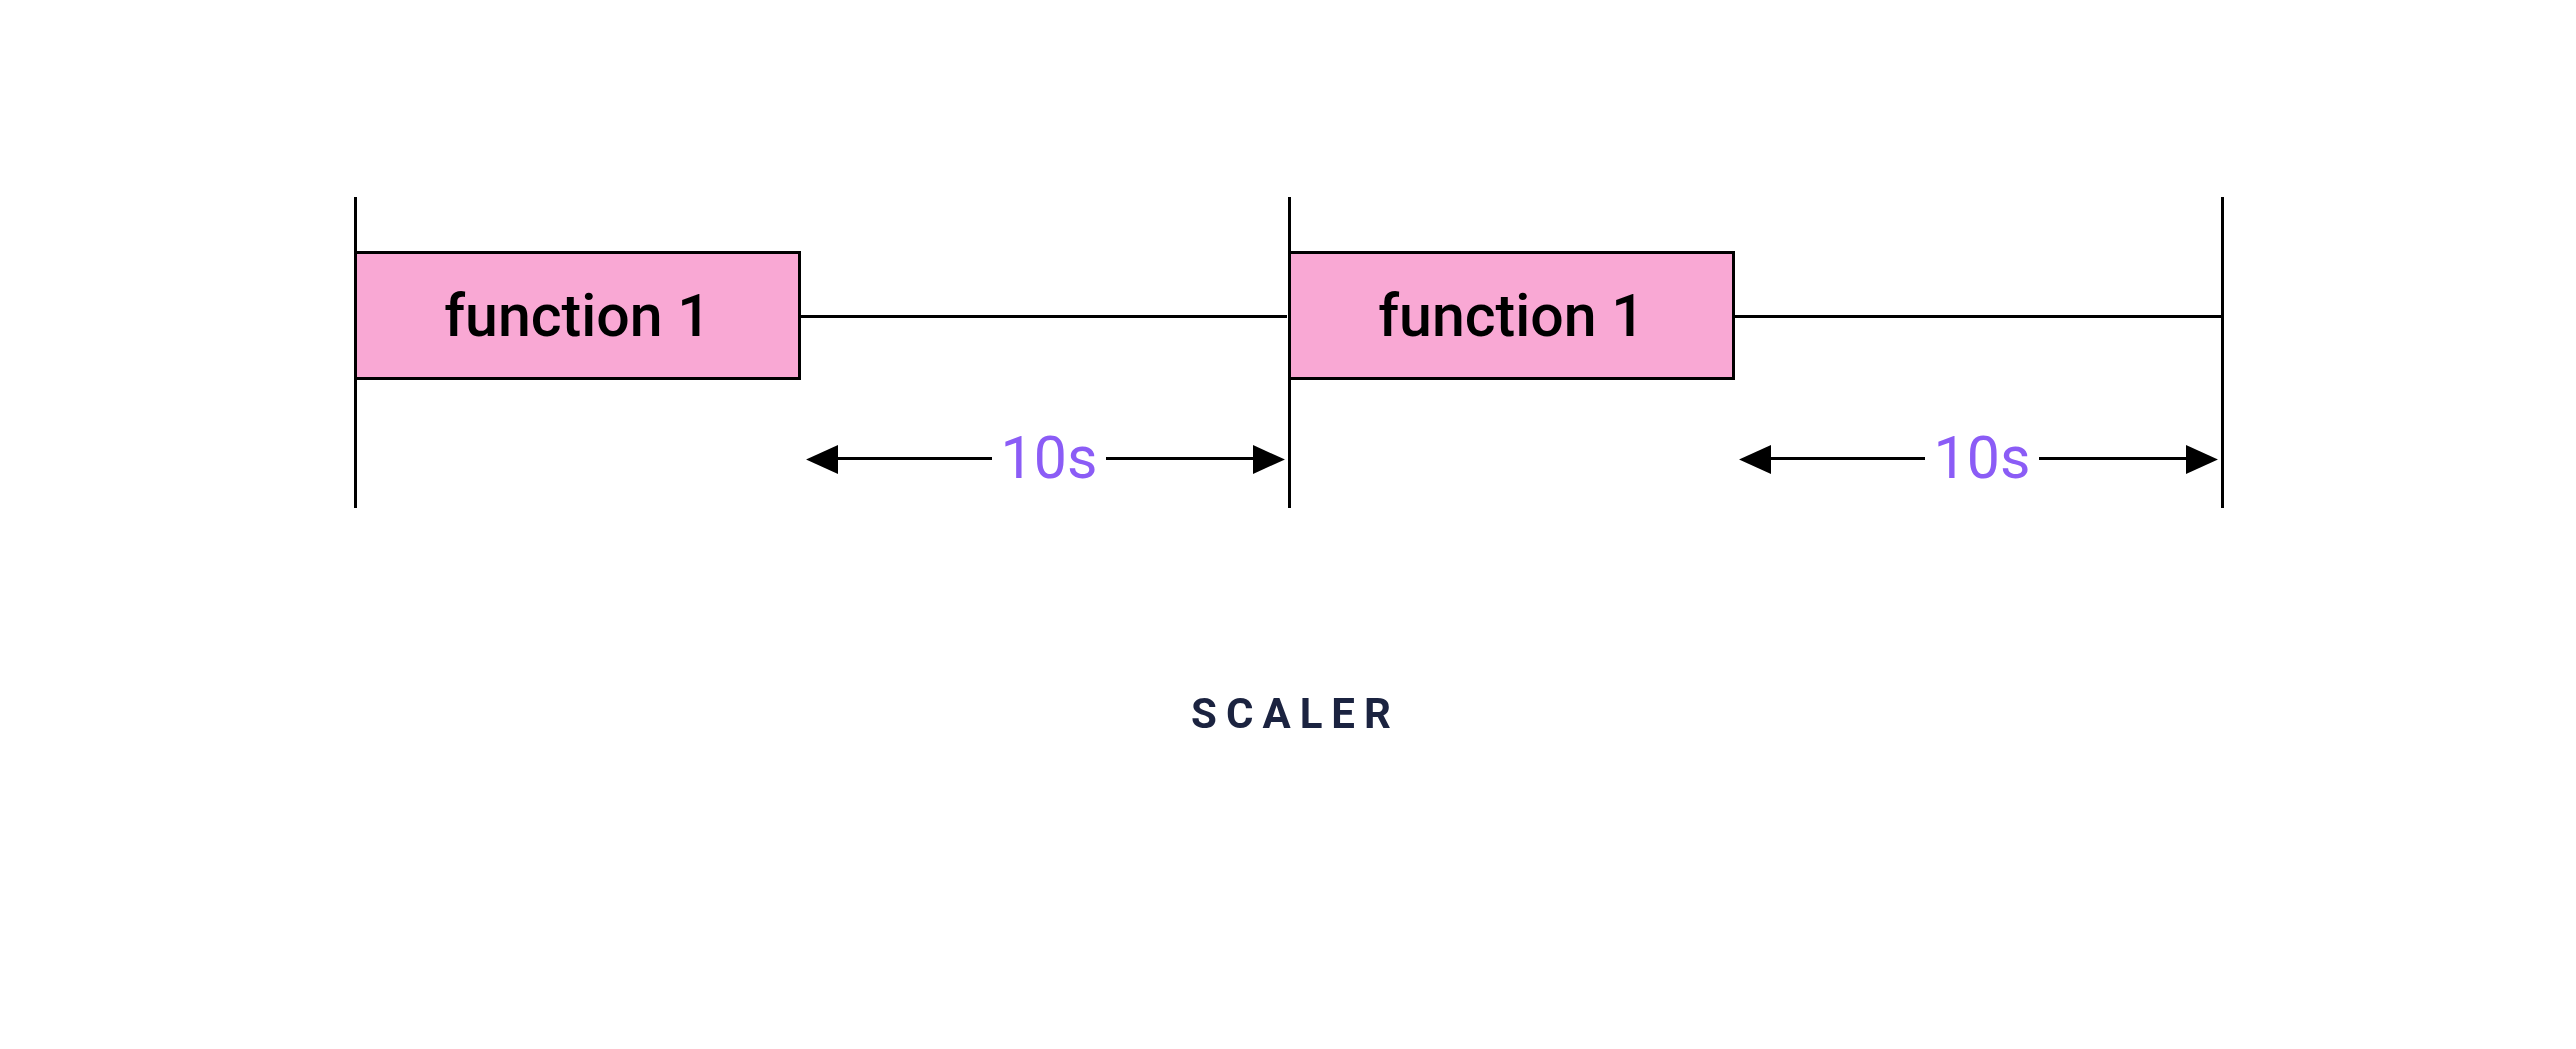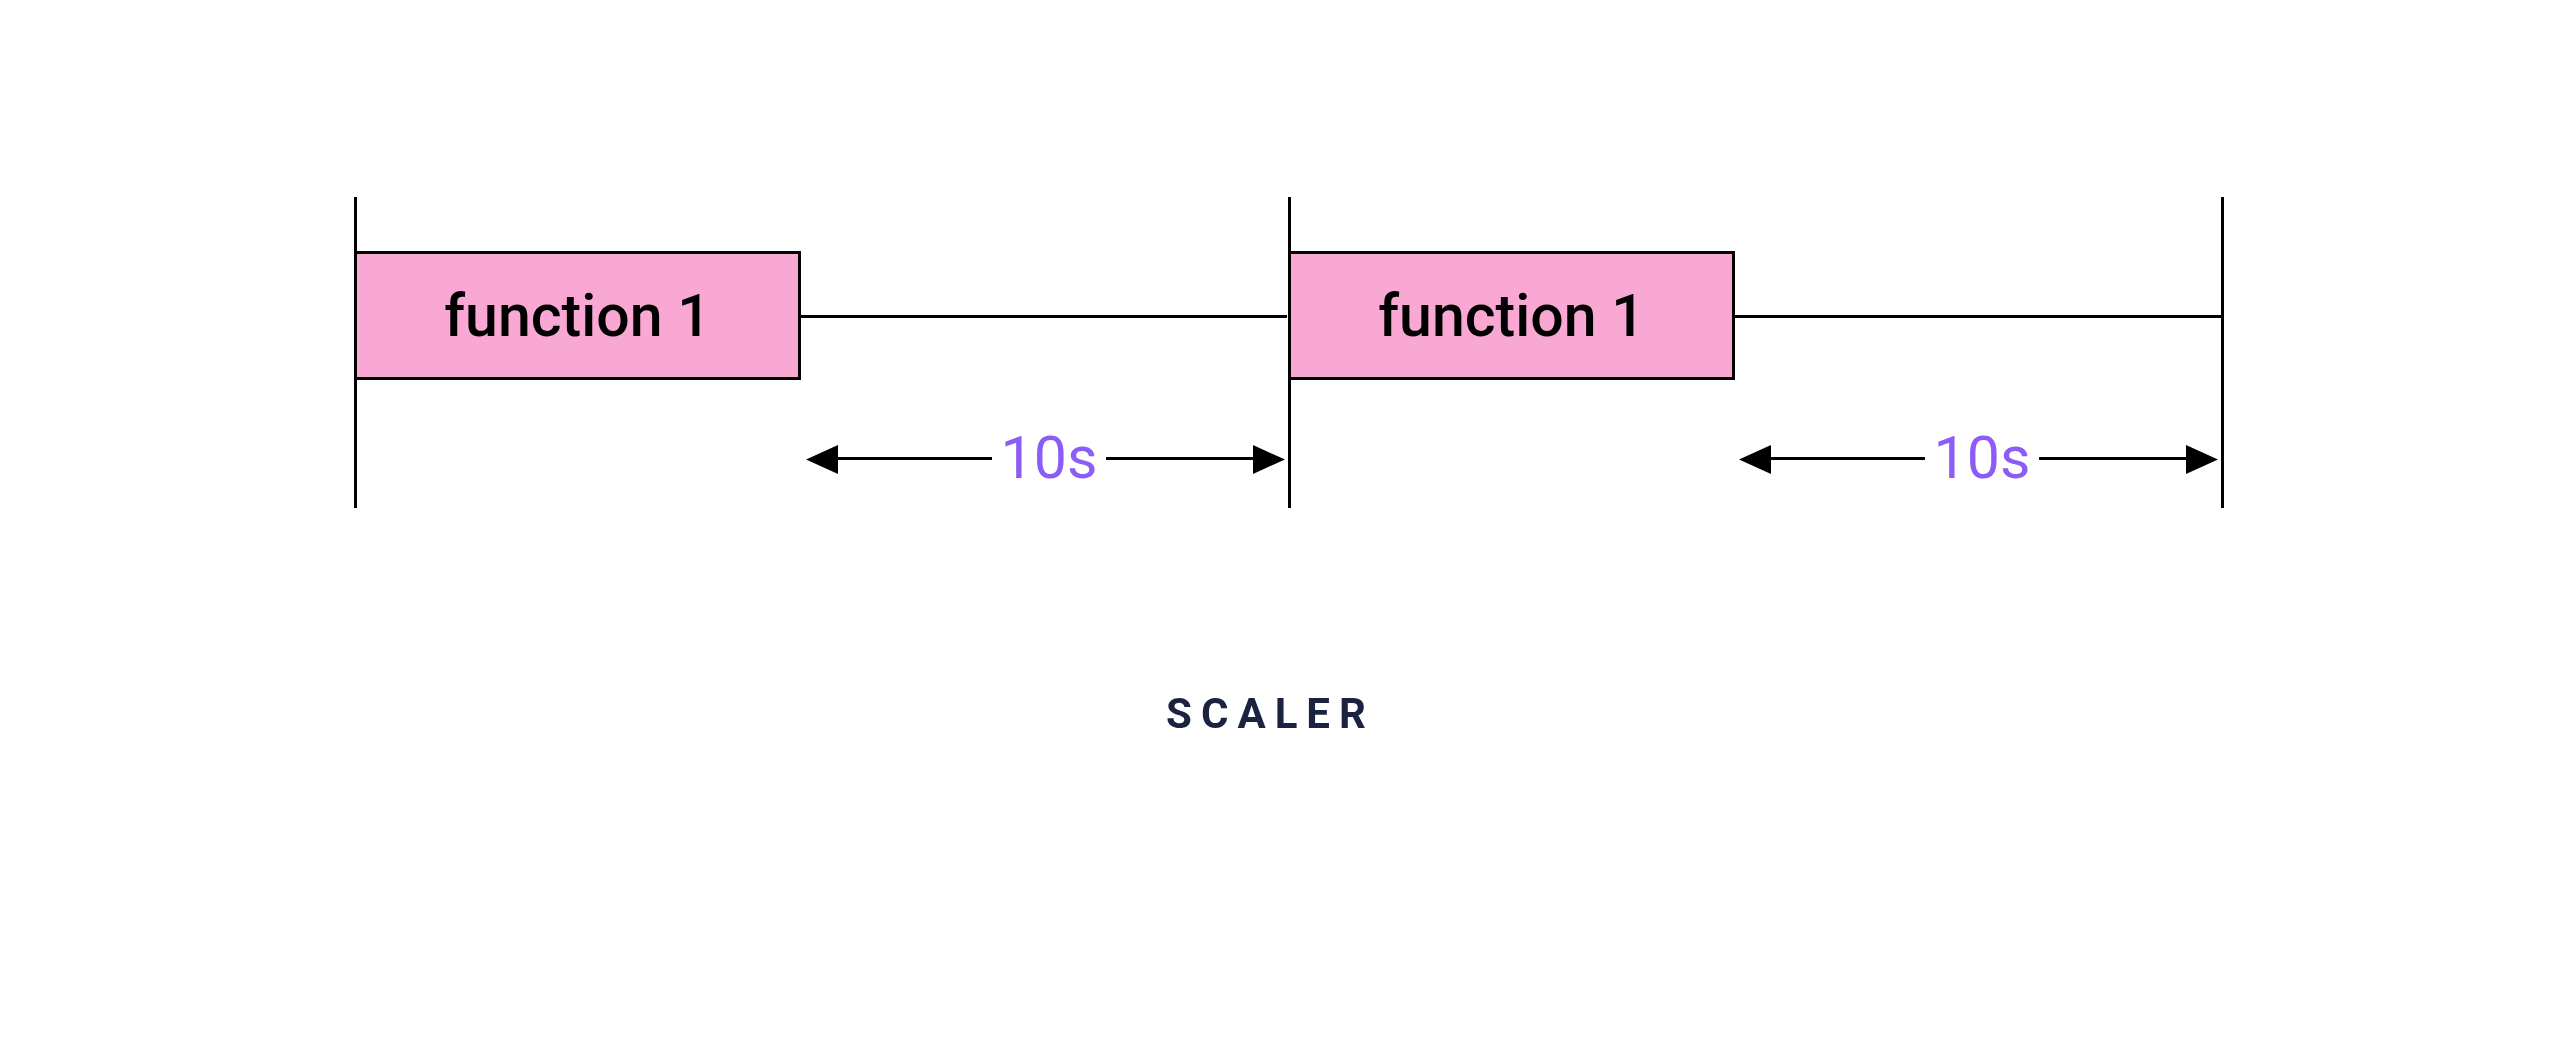--- a/index.html
+++ b/index.html
@@ -125,18 +125,18 @@
     <polygon points="46,4 4,23 46,42" fill="#000"></polygon>
   </svg>
   <div class="interval-label" style="left:1925px; top:423px; width:114px;">
     <span>10s</span>
   </div>
   <div class="hline" style="left:2039px; top:457px; width:151px;"></div>
   <svg class="arrow-r" style="left:2186px; top:442px;" viewBox="0 0 46 46">
     <polygon points="0,4 42,23 0,42" fill="#000"></polygon>
   </svg>
 
-  <div class="logo" style="left:1134px; top:689px; width:273px;">
+  <div class="logo" style="left:1159px; top:689px; width:273px;">
     <div class="logo-top">SCALER</div>
   </div>
 
 </div>
 
 
 </body></html>

